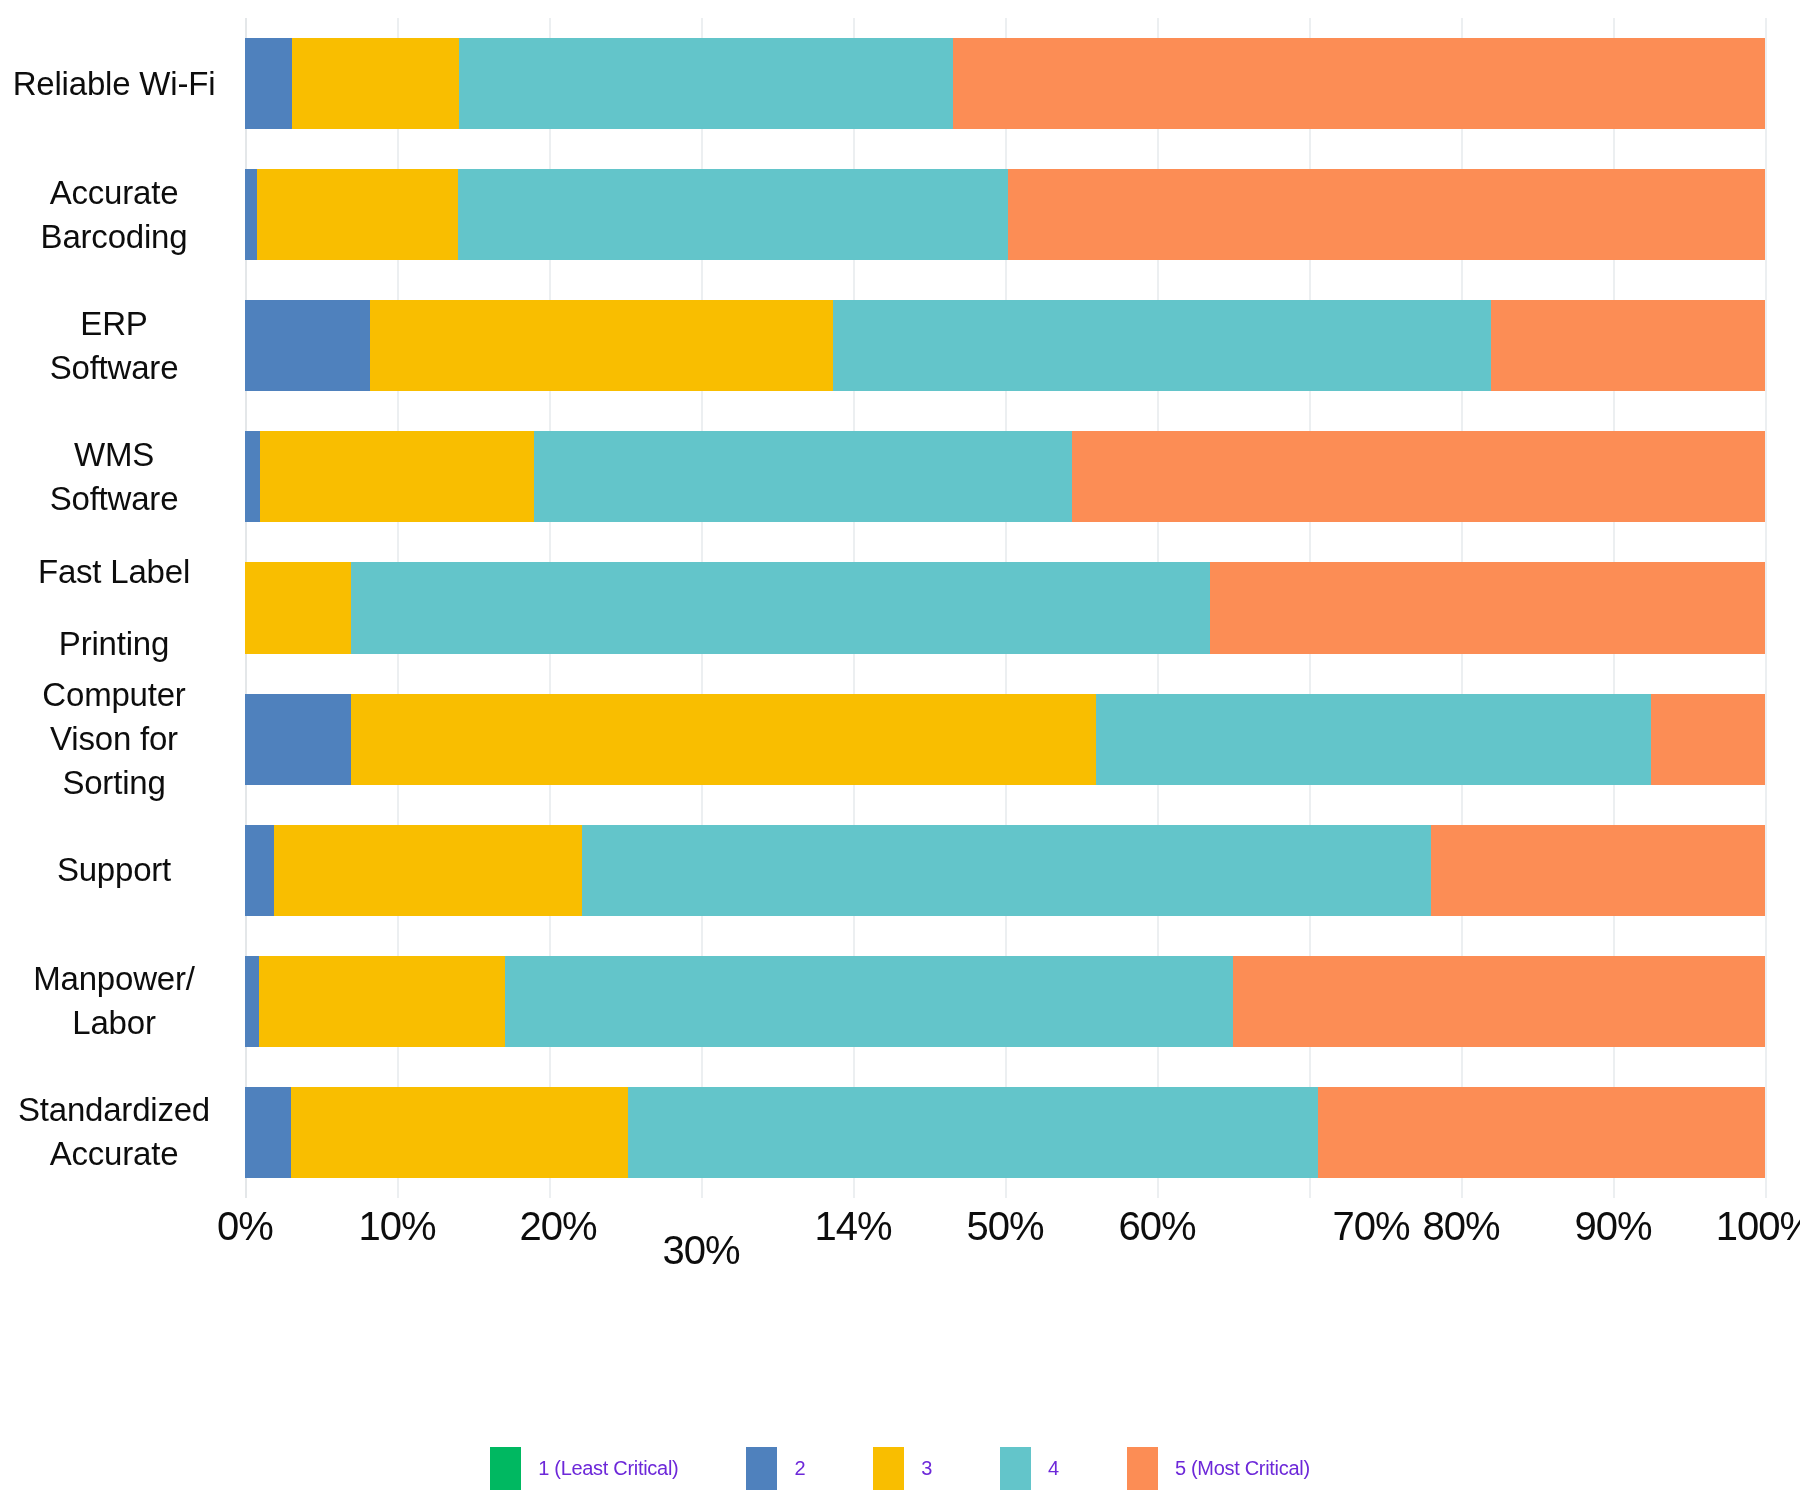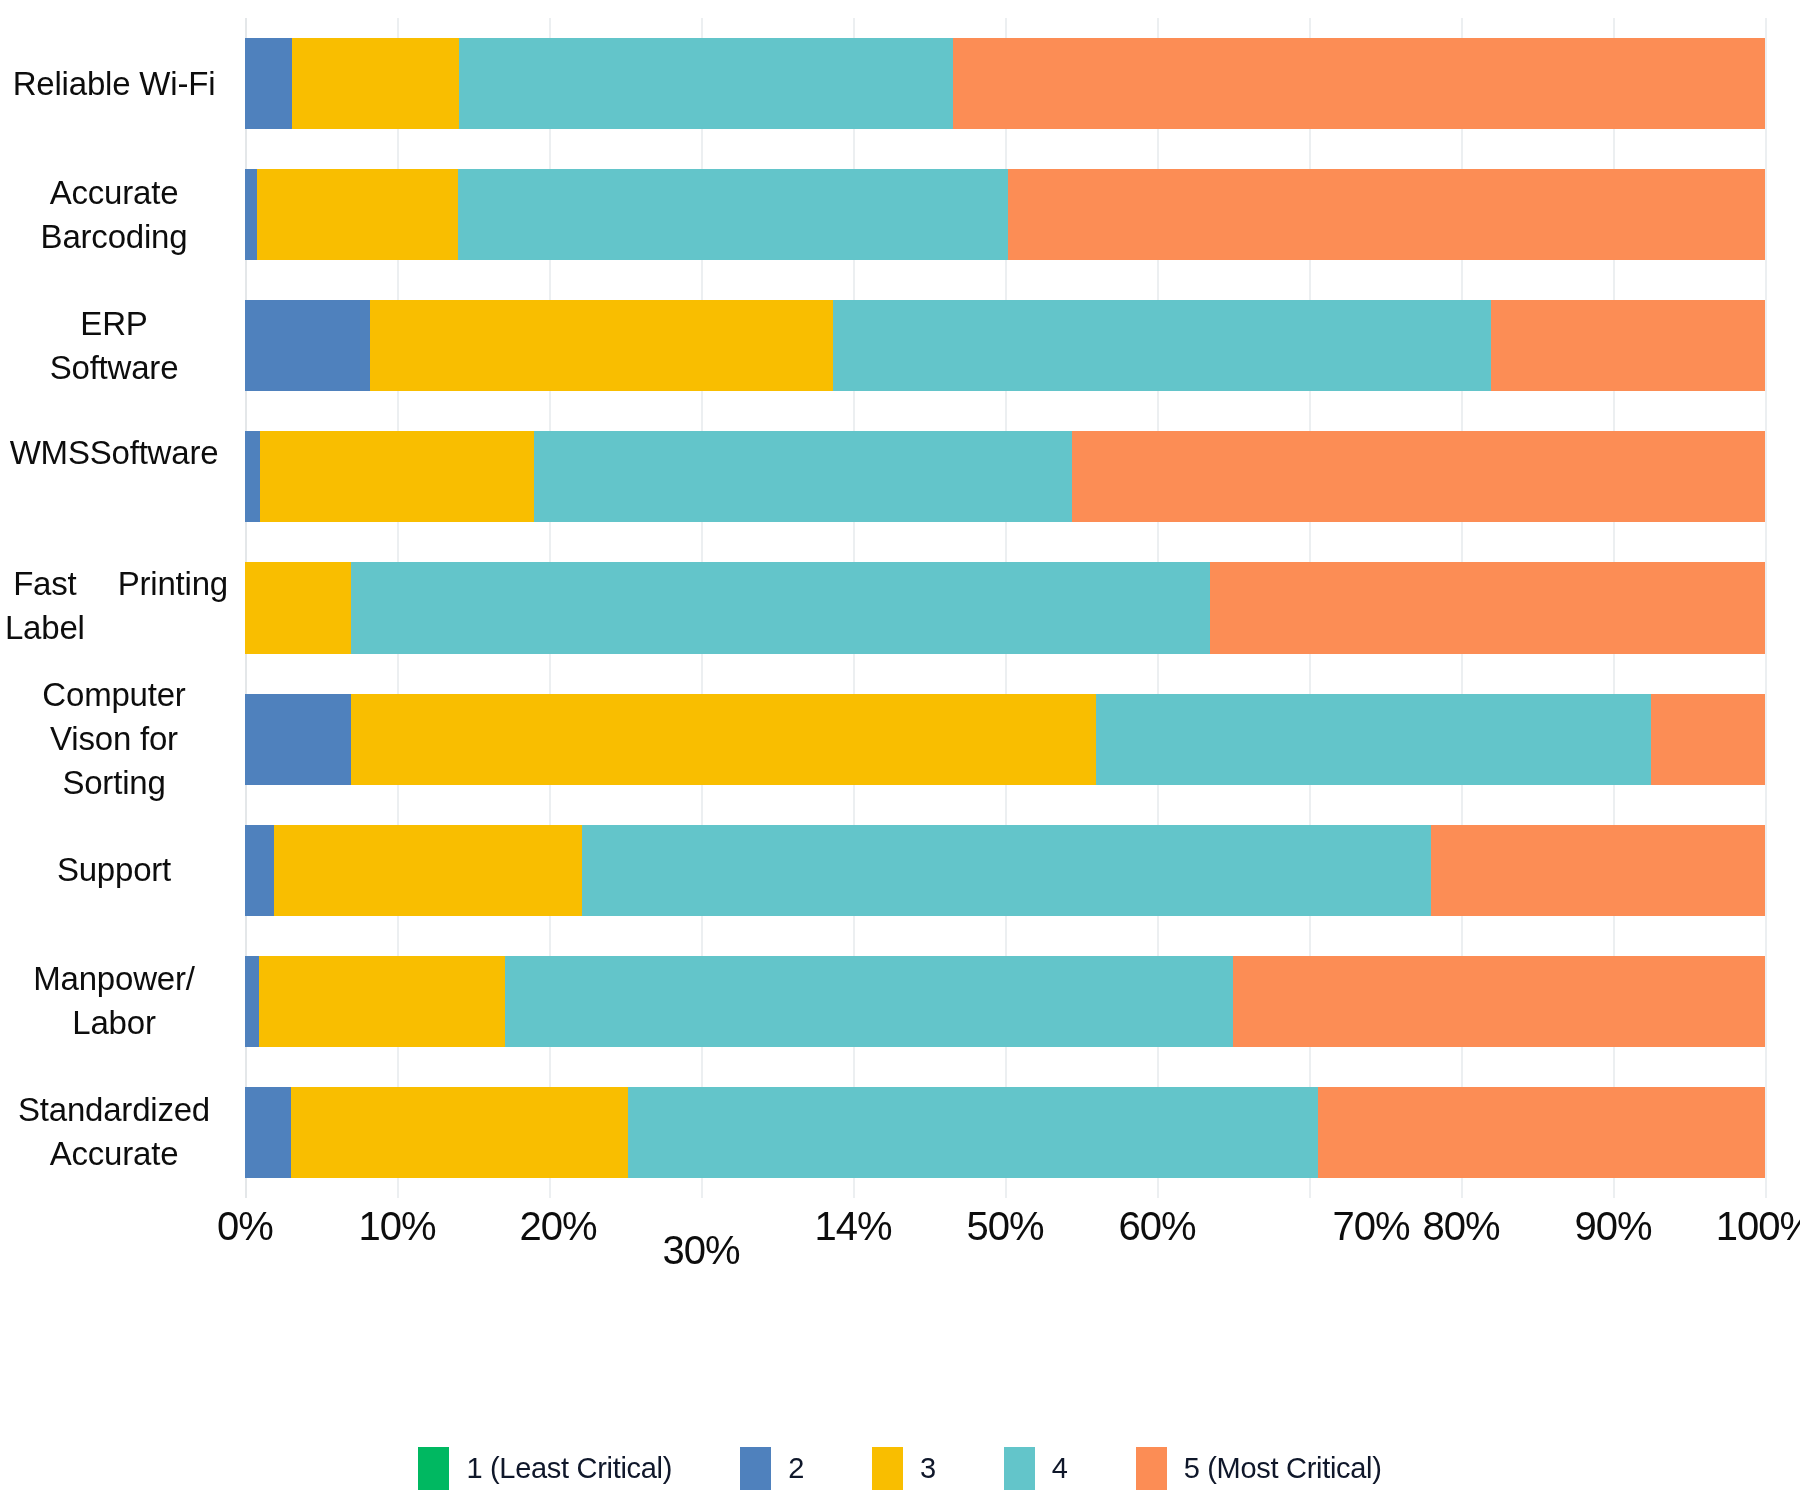--- a/index.html
+++ b/index.html
@@ -67,22 +67,22 @@
   .legend-item{
     display:flex;align-items:center;
     margin:0 34px;
   }
   .legend-swatch{
     width:31px;height:43px;
     margin-right:17px;
     flex:none;
   }
   .legend-text{
-    font-size:29px;
-    color:#0f172a;
+    font-size:20px;
+    color:#6d28d9;
     white-space:nowrap;
     letter-spacing:-0.3px;
   }
 </style>
 </head>
 <body>
 
 <div id="root">
 
   <div id="plot">
@@ -195,25 +195,25 @@
       <div>Accurate</div>
       <div>Barcoding</div>
     </div>
     <div class="ylabel" style="top: 37.9944px; height: 91.1222px; display: flex; flex-direction: column; justify-content: center;">
       <div>Reliable Wi-Fi</div>
     </div>
     <div class="ylabel" style="top: 300.217px; height: 91.1222px; display: flex; flex-direction: column; justify-content: center;">
       <div>ERP</div>
       <div>Software</div>
     </div>
-    <div class="ylabel" style="top: 431.328px; height: 91.1222px; display: flex; flex-direction: row; justify-content: center;">
+    <div class="ylabel" style="top: 431.328px; height: 91.1222px; display: flex; flex-direction: column; justify-content: center;">
       <div>WMS</div>
       <div>Software</div>
     </div>
-    <div class="ylabel" style="top: 562.439px; height: 91.1222px; display: flex; flex-direction: row; justify-content: center; gap: 28px;">
+    <div class="ylabel" style="top: 562.439px; height: 91.1222px; display: flex; flex-direction: column; justify-content: center; gap: 28px;">
       <div>Fast Label</div>
       <div>Printing</div>
     </div>
     <div class="ylabel" style="top: 824.661px; height: 91.1222px; display: flex; flex-direction: column; justify-content: center;">
       <div>Support</div>
     </div>
     <div class="ylabel" style="top: 693.55px; height: 91.1222px; display: flex; flex-direction: column; justify-content: center;">
       <div>Computer</div>
       <div>Vison for</div>
       <div>Sorting</div>

